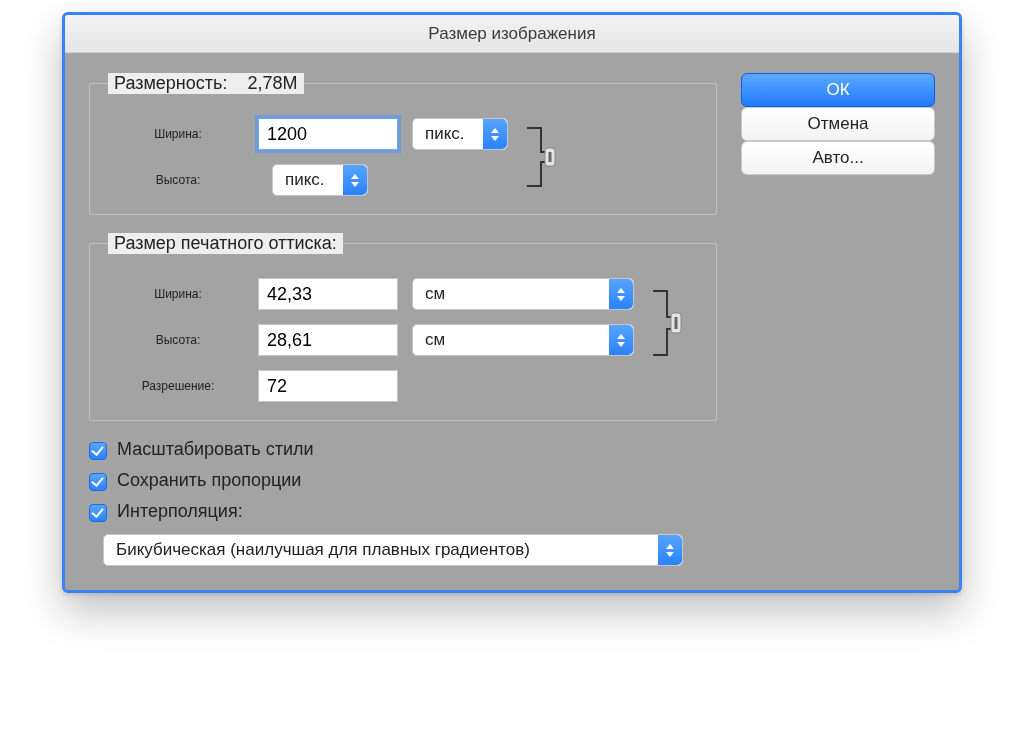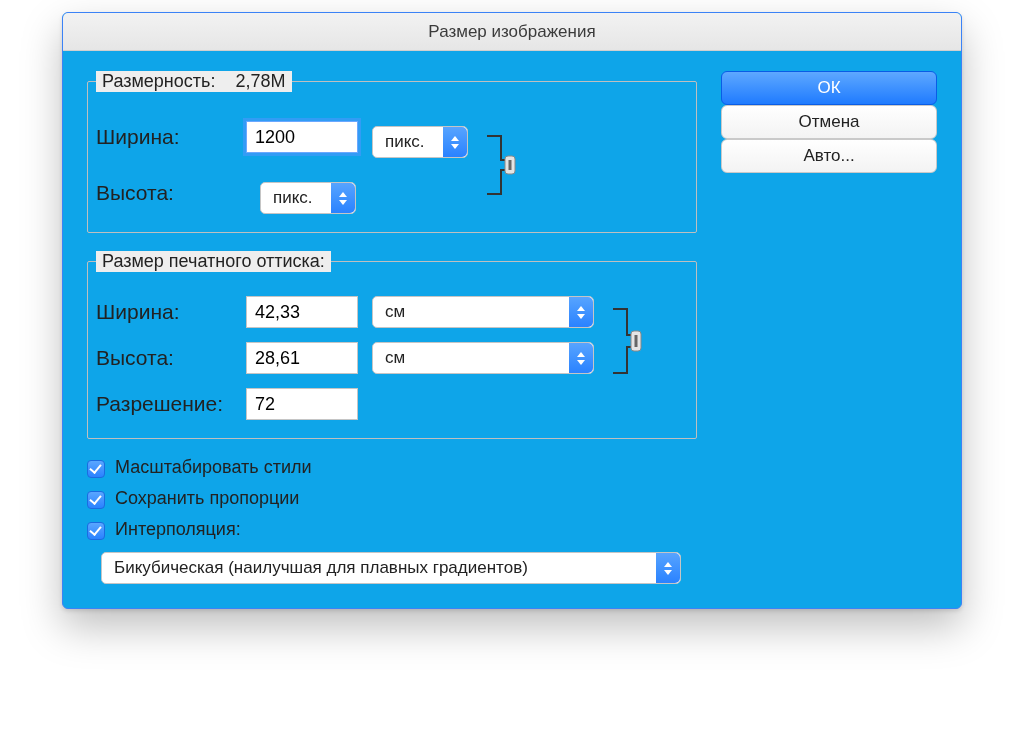--- a/index.html
+++ b/index.html
@@ -12,22 +12,22 @@
     font-family: -apple-system, "Helvetica Neue", Helvetica, Arial, sans-serif;
     font-size: 17px;
     color: #222;
     display: flex;
     align-items: flex-start;
     justify-content: center;
   }
   .window {
     width: 900px;
     margin-top: 12px;
-    background: #0ea5e9;
-    border: 1px solid #3b82f6;
+    background: #a3a3a3;
+    border: 3px solid #3b82f6;
     border-radius: 6px;
     box-shadow: 0 18px 40px rgba(0,0,0,0.25), 0 2px 4px rgba(0,0,0,0.12);
     overflow: hidden;
   }
   .titlebar {
     height: 38px;
     line-height: 38px;
     text-align: center;
     font-size: 17px;
     color: #3b3b3b;
@@ -57,44 +57,44 @@
     background: linear-gradient(#5ea8ff, #1f7bff);
     border: 1px solid #0a5de6;
     color: #fff;
     font-weight: 500;
   }
 
   fieldset.group {
     border: 1px solid #bfbfbf;
     border-radius: 2px;
     margin: 0 0 18px 0;
-    padding: 24px 18px 18px 8px;
+    padding: 24px 18px 18px 18px;
     position: relative;
   }
   fieldset.group > legend {
     padding: 0 6px;
     font-size: 18px;
     color: #222;
     background: #eeeeee;
   }
 
   .row {
     display: flex;
     align-items: center;
     margin-bottom: 14px;
   }
   .row:last-child { margin-bottom: 0; }
   .lab {
     width: 150px;
-    text-align: left;
+    text-align: center;
     padding-right: 10px;
-    font-size: 21px;
+    font-size: 12px;
   }
   input.num {
-    width: 112px;
+    width: 140px;
     height: 32px;
     font-size: 18px;
     padding: 2px 8px;
     border: 1px solid #c5c5c5;
     background: #fff;
     border-radius: 0;
     outline: none;
   }
   input.num.focus {
     box-shadow: 0 0 0 3px rgba(80,150,255,0.55);
@@ -129,21 +129,21 @@
     justify-content: center;
   }
   .sel .stepper::before,
   .sel .stepper::after {
     content: "";
     border-left: 4px solid transparent;
     border-right: 4px solid transparent;
   }
   .sel .stepper::before { border-bottom: 5px solid #fff; margin-bottom: 3px; }
   .sel .stepper::after  { border-top: 5px solid #fff; }
-  .sel.short { width: 96px; margin-top: 10px; }
+  .sel.short { width: 96px; }
   .sel.short .txt { flex: 1; }
   .sel.wide  { width: 222px; gap: 8px; }
   .sel.wide .txt { flex: 1; }
   .sel.full  { width: 580px; }
   .sel.full .txt { flex: 1; }
 
   .linkcol {
       width: 56px;
       margin-left: 8px;
       display:flex;

